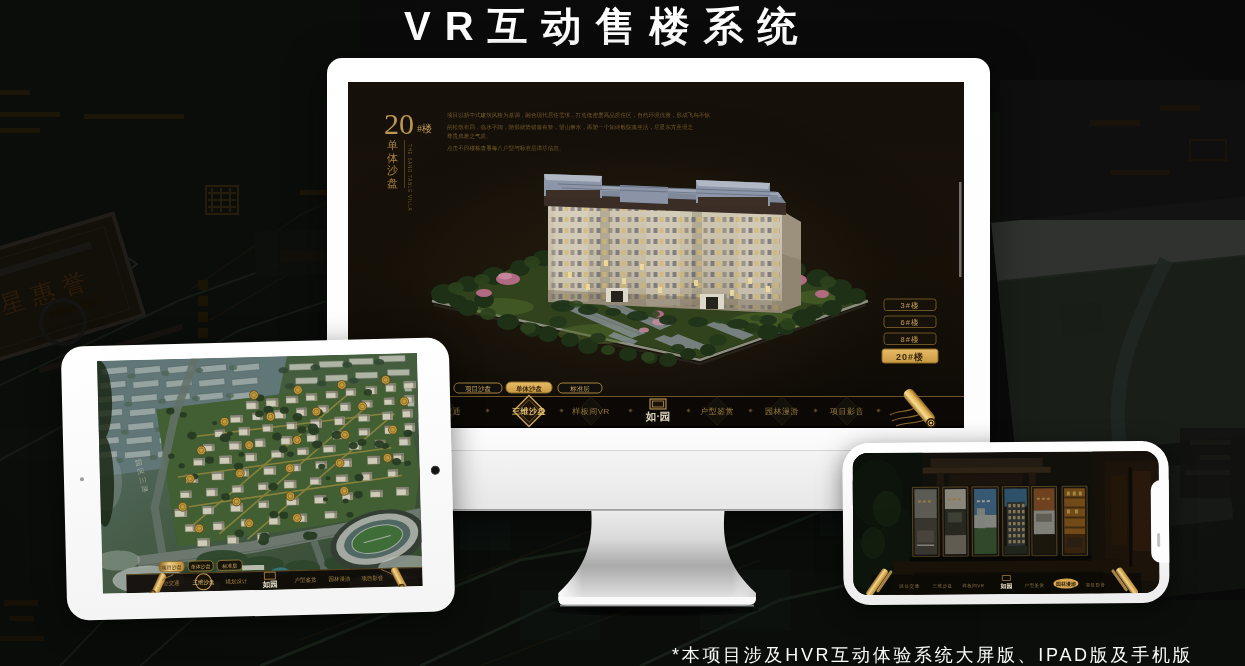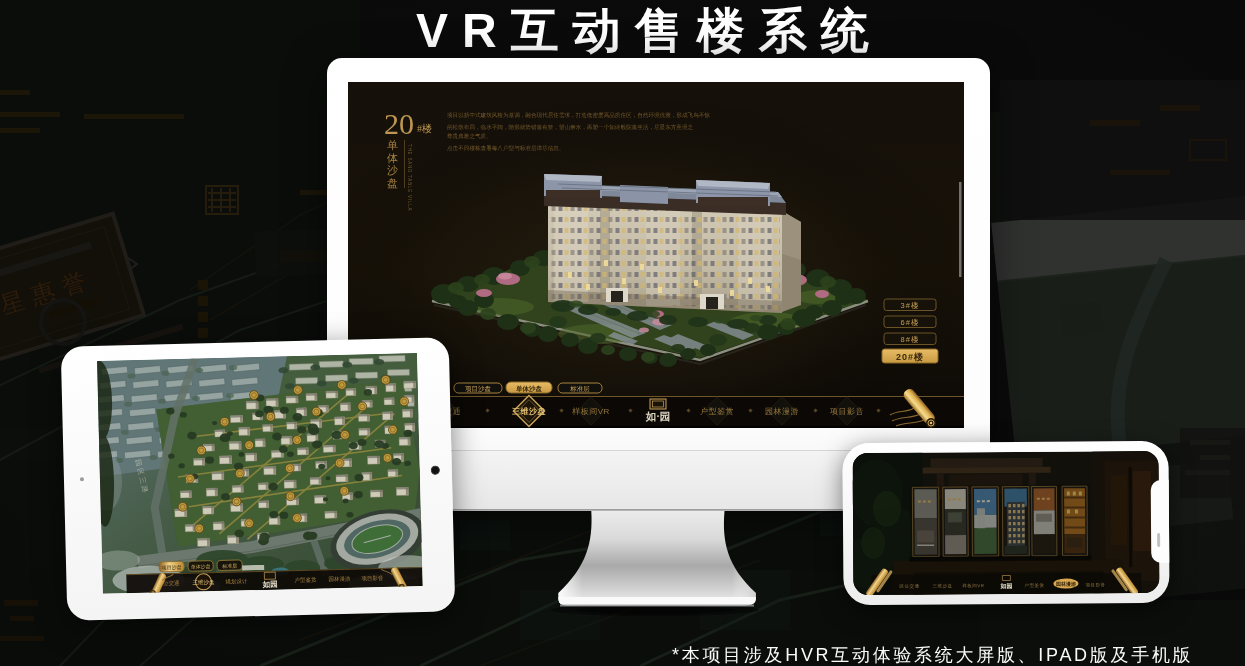--- a/index.html
+++ b/index.html
@@ -126,21 +126,21 @@
 <g fill="#191106" opacity="0.85">
 <rect x="4" y="600" width="34" height="6"></rect>
         <rect x="10" y="616" width="24" height="5"></rect>
         <rect x="0" y="636" width="44" height="5"></rect>
 </g>
 <circle cx="63" cy="322" r="22" fill="none" stroke="#151514" stroke-width="4" opacity="0.9"></circle>
 <rect x="980" y="600" width="265" height="66" fill="#0c0f0b" opacity="0.9"></rect>
 
 </svg>
 
-<div class="abs" style="left:416px;top:-1px;font-size:48px;font-weight:bold;color:#ffffff;letter-spacing:14px;white-space:nowrap;">VR互动售楼系统</div>
+<div class="abs" style="left:404px;top:-1px;font-size:40px;font-weight:bold;color:#ffffff;letter-spacing:14px;white-space:nowrap;">VR互动售楼系统</div>
 
 <div class="abs" style="left:327px;top:58px;width:663px;height:549px;">
 
   <div class="abs" style="left:0;top:0;width:663px;height:453px;background:linear-gradient(180deg,#ffffff 0%,#fdfdfd 80%,#f0f0f0 100%);border-radius:15px;box-shadow:0 10px 40px rgba(0,0,0,0.55);"></div>
 
   <div class="abs" style="left:2px;top:392px;width:659px;height:1px;background:#d9d9d9;"></div>
 
   <div class="abs" style="left:1px;top:393px;width:661px;height:58px;background:linear-gradient(180deg,#f4f4f4,#e7e7e7);border-radius:0 0 6px 6px;box-shadow:0 2px 3px rgba(0,0,0,0.4);"></div>
 
   <svg class="abs" style="left:21px;top:24px" width="616" height="346" viewBox="0 0 616 346">

